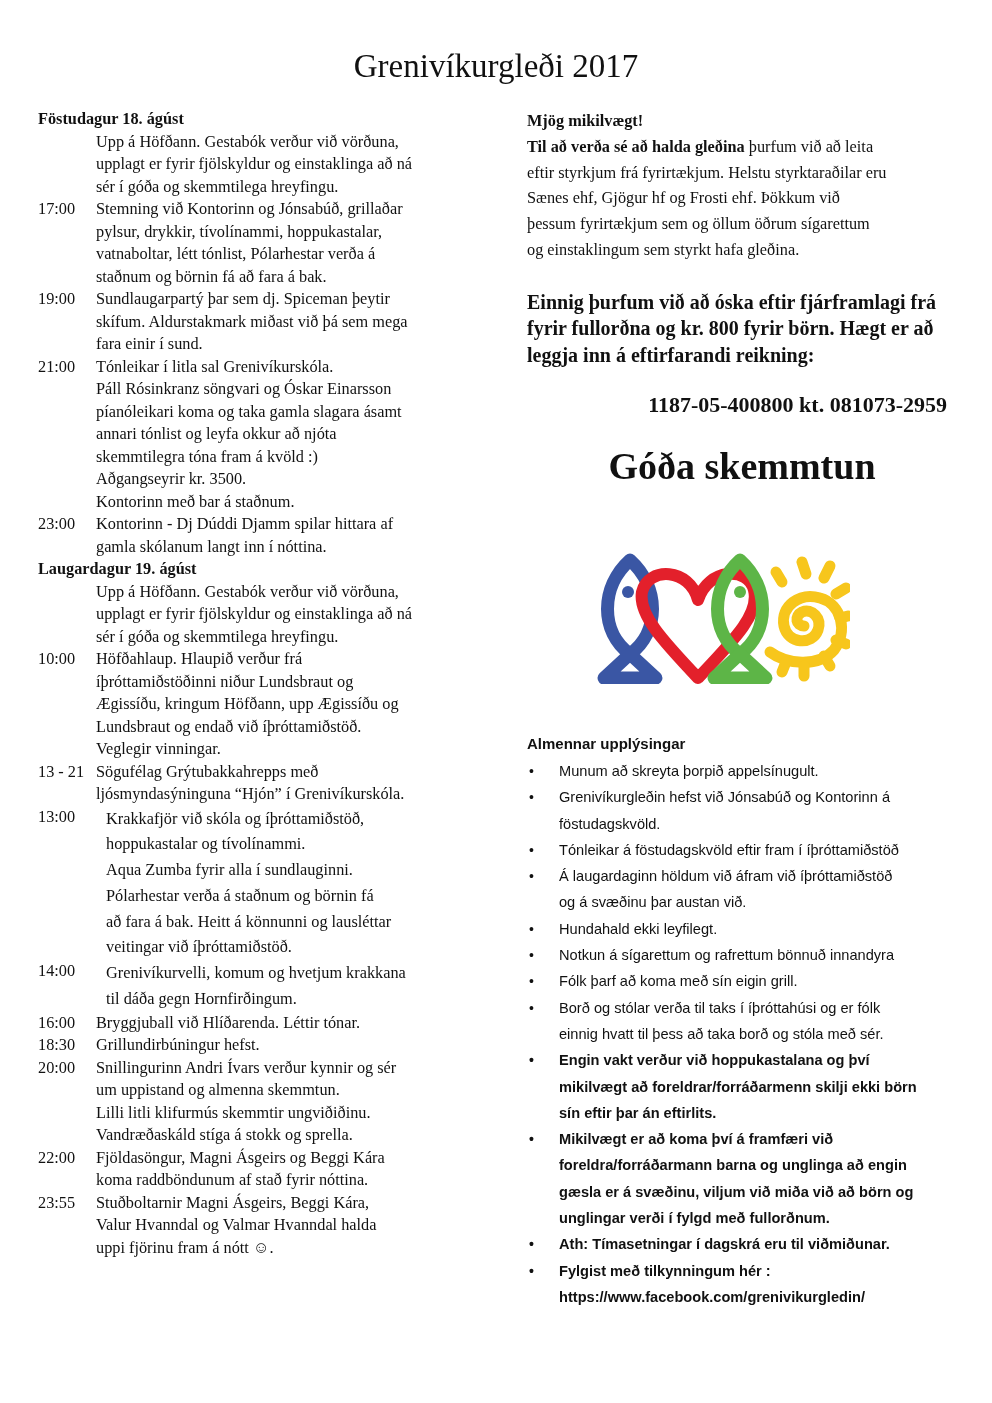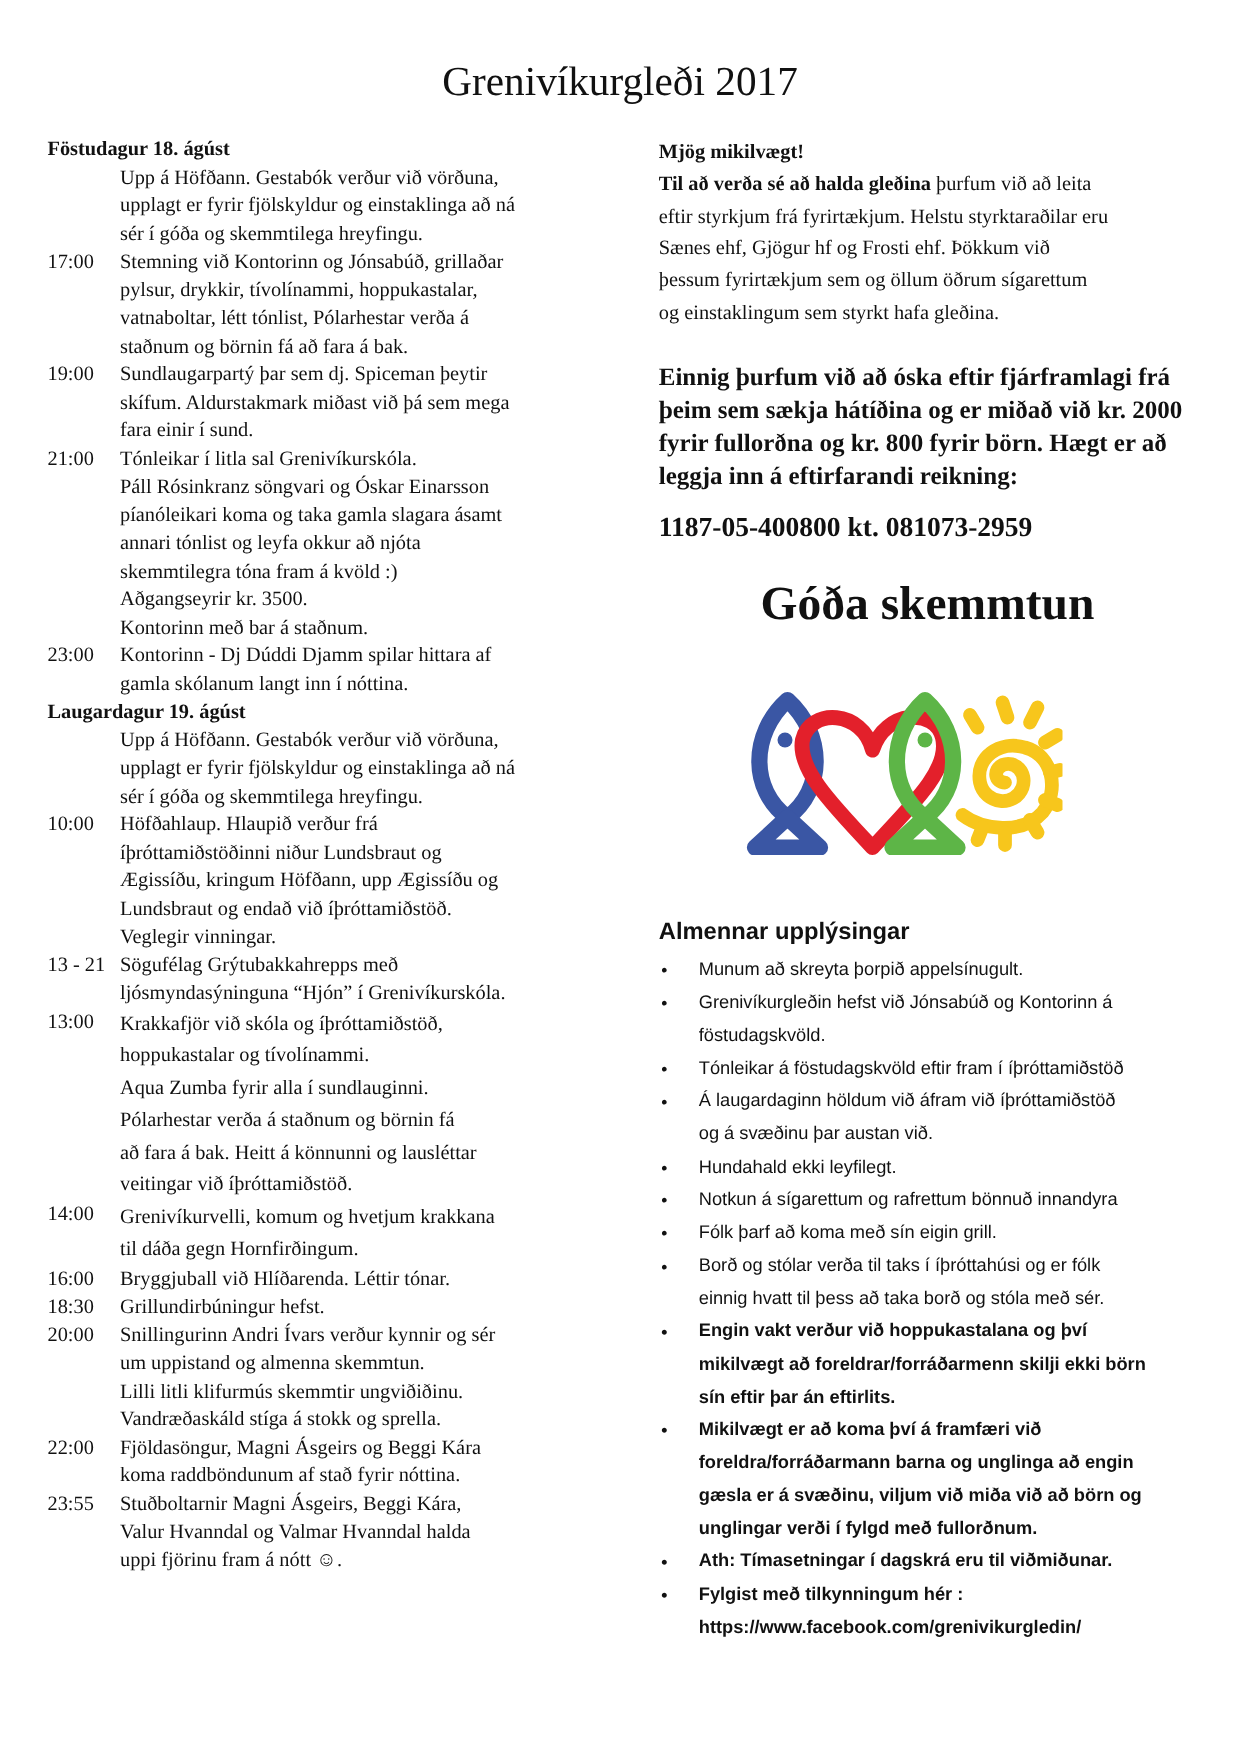--- a/index.html
+++ b/index.html
@@ -9,39 +9,39 @@
            font-family: "Liberation Serif", serif; font-weight: normal; font-size: 33px; }
 
   
   #schedule { position: absolute; left: 38px; top: 108px; width: 440px;
               font-family: "Liberation Serif", serif; font-size: 16.3px; line-height: 22.5px; }
   .day-heading { font-weight: bold; }
   .entry { display: flex; }
   .entry .time { width: 58px; flex: none; }
   .entry .lines { flex: 1; }
   .entry .line { display: block; white-space: nowrap; }
-  .entry.loose .line { line-height: 25.8px; }
+  .entry.loose .line { line-height: 25.8px; margin-left: 10px; }
 
   
   #right { position: absolute; left: 527px; top: 108px; width: 440px; }
   #important { font-family: "Liberation Serif", serif; font-size: 16.3px; line-height: 25.8px; }
   #important .b { font-weight: bold; }
   #important .line { display: block; white-space: nowrap; }
   #contribution { margin-top: 26px; font-family: "Liberation Serif", serif; font-weight: bold;
                   font-size: 20px; line-height: 26.5px; }
   #contribution .line { display: block; white-space: nowrap; }
-  #account { margin-top: 14px; text-align: left; font-family: "Liberation Serif", serif;
+  #account { margin-top: 24px; text-align: right; font-family: "Liberation Serif", serif;
              font-weight: bold; font-size: 22px; width: 420px; }
   #slogan { margin-top: 26px; text-align: center; font-family: "Liberation Serif", serif;
             font-weight: bold; font-size: 38px; width: 430px; }
   #logo { position: absolute; left: 590px; top: 552px; width: 260px; height: 132px; }
 
   #info { position: absolute; left: 527px; top: 735px; width: 440px;
           font-family: "Liberation Sans", sans-serif; }
-  #info-heading { font-weight: bold; font-size: 19px; margin-bottom: 6px; }
+  #info-heading { font-weight: bold; font-size: 15px; margin-bottom: 6px; }
   .bullet { display: flex; font-size: 14.6px; line-height: 26.3px; }
   .bullet .dot { width: 30px; flex: none; padding-left: 2px; font-size: 14px; }
   .bullet .txt .line { display: block; white-space: nowrap; }
   .bullet.bold { font-weight: bold; }
 </style>
 </head>
 <body>
 
 <h1 id="title">Grenivíkurgleði 2017</h1>
 
@@ -181,21 +181,20 @@
   <div id="important">
     <span class="line b">Mjög mikilvægt!</span>
     <span class="line"><span class="b">Til að verða sé að halda gleðina</span><span> þurfum við að leita</span></span>
     <span class="line">eftir styrkjum frá fyrirtækjum. Helstu styrktaraðilar eru</span>
     <span class="line">Sænes ehf, Gjögur hf og Frosti ehf. Þökkum við</span>
     <span class="line">þessum fyrirtækjum sem og öllum öðrum sígarettum</span>
     <span class="line">og einstaklingum sem styrkt hafa gleðina.</span>
   </div>
   <div id="contribution">
     <span class="line">Einnig þurfum við að óska eftir fjárframlagi frá</span>
-    <span class="line">þeim sem sækja hátíðina og er miðað við kr. 2000</span>
     <span class="line">fyrir fullorðna og kr. 800 fyrir börn. Hægt er að</span>
     <span class="line">leggja inn á eftirfarandi reikning:</span>
   </div>
   <div id="account">1187-05-400800 kt. 081073-2959</div>
   <div id="slogan">Góða skemmtun</div>
 </div>
 
 <svg id="logo" viewBox="0 0 260 132">
   <g id="logo-fish-left" fill="none" stroke-width="13" stroke-linejoin="round" stroke-linecap="round" stroke="#3a56a4">
     <path d="M40 8 C10 35 10 80 40 102 C70 80 70 35 40 8 Z"></path>

